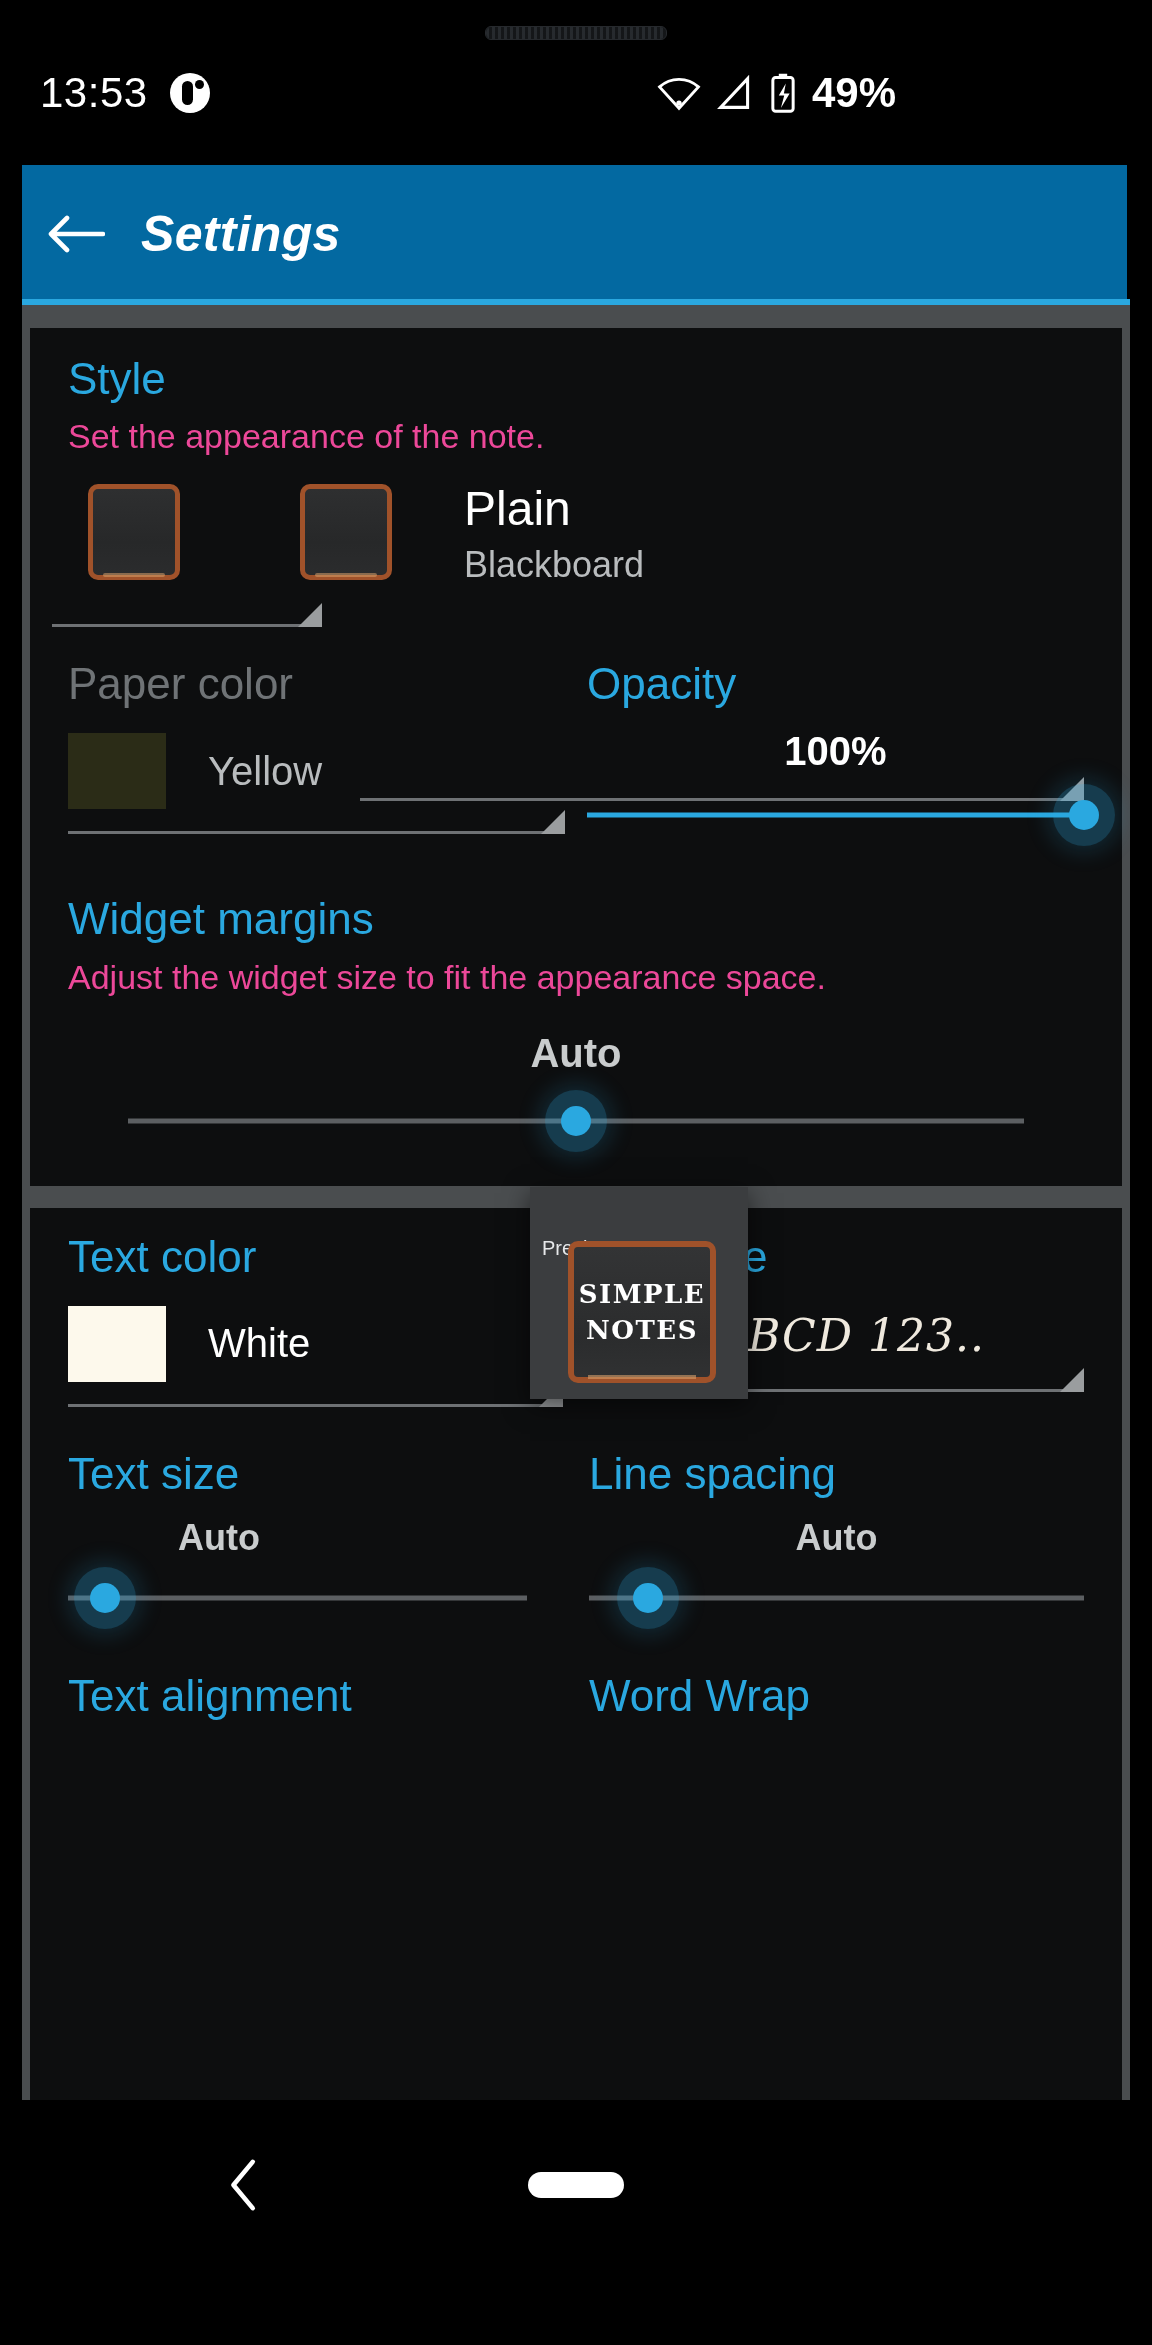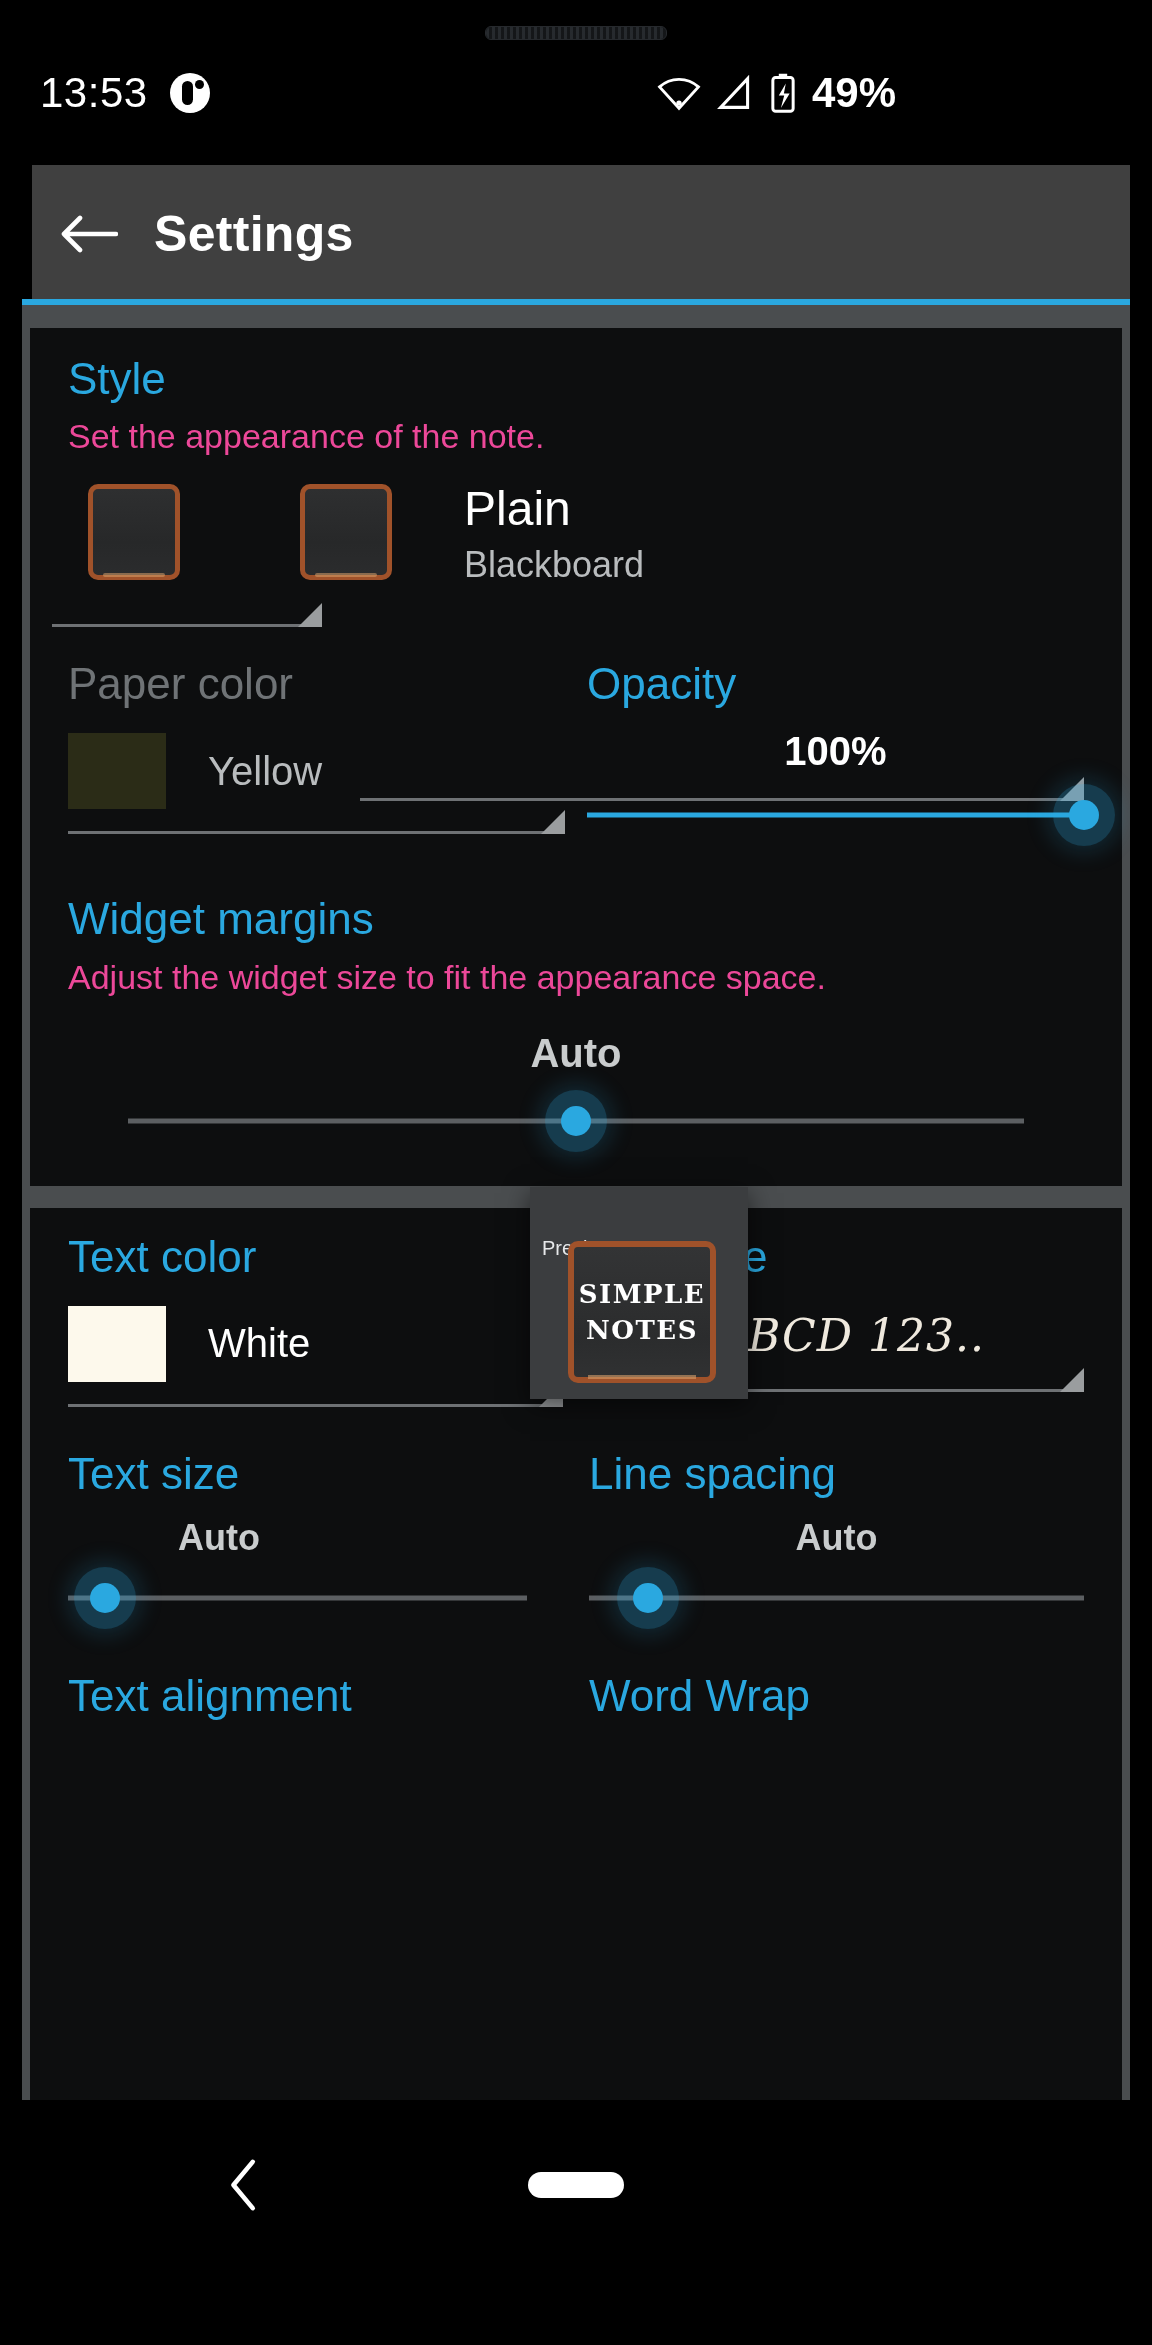--- a/index.html
+++ b/index.html
@@ -22,21 +22,21 @@
   .sb-right{position:absolute;right:32px;top:0;height:74px;display:flex;align-items:center;gap:14px;}
   .sb-batt-text{font-size:42px;font-weight:700;letter-spacing:0px;}
 
   .ic-notif{width:40px;height:40px;border-radius:50%;background:#fff;position:relative;}
   .ic-notif::before{content:"";position:absolute;left:12px;top:8px;width:11px;height:24px;border-radius:6px;background:#000;}
   .ic-notif::after{content:"";position:absolute;left:25px;top:7px;width:9px;height:9px;border-radius:50%;background:#000;}
 
   svg.icn{display:block;}
 
   
-  .appbar{position:absolute;left:32px;top:165px;width:1108px;height:138px;background:#404040;}
+  .appbar{position:absolute;left:19px;top:165px;width:1108px;height:138px;background:#0369a1;font-style:italic;}
   .appbar .back{position:absolute;left:28px;top:50%;transform:translateY(-50%);width:58px;height:40px;cursor:pointer;}
   .appbar .title{position:absolute;left:122px;top:50%;transform:translateY(-50%);color:#fff;font-size:50px;font-weight:700;letter-spacing:.3px;}
   .appbar-underline{position:absolute;left:22px;top:299px;width:1108px;height:6px;background:#2aa8e0;}
 
   
   .content{position:absolute;left:22px;top:305px;width:1108px;height:1795px;background:#4a4d4f;overflow:hidden;}
 
   .card{position:relative;background:#0d0e0f;margin:0 8px;}
   .card.one{margin-top:23px;padding:28px 0 30px;}
   .card.two{margin-top:22px;padding:26px 0 0;height:1105px;}

